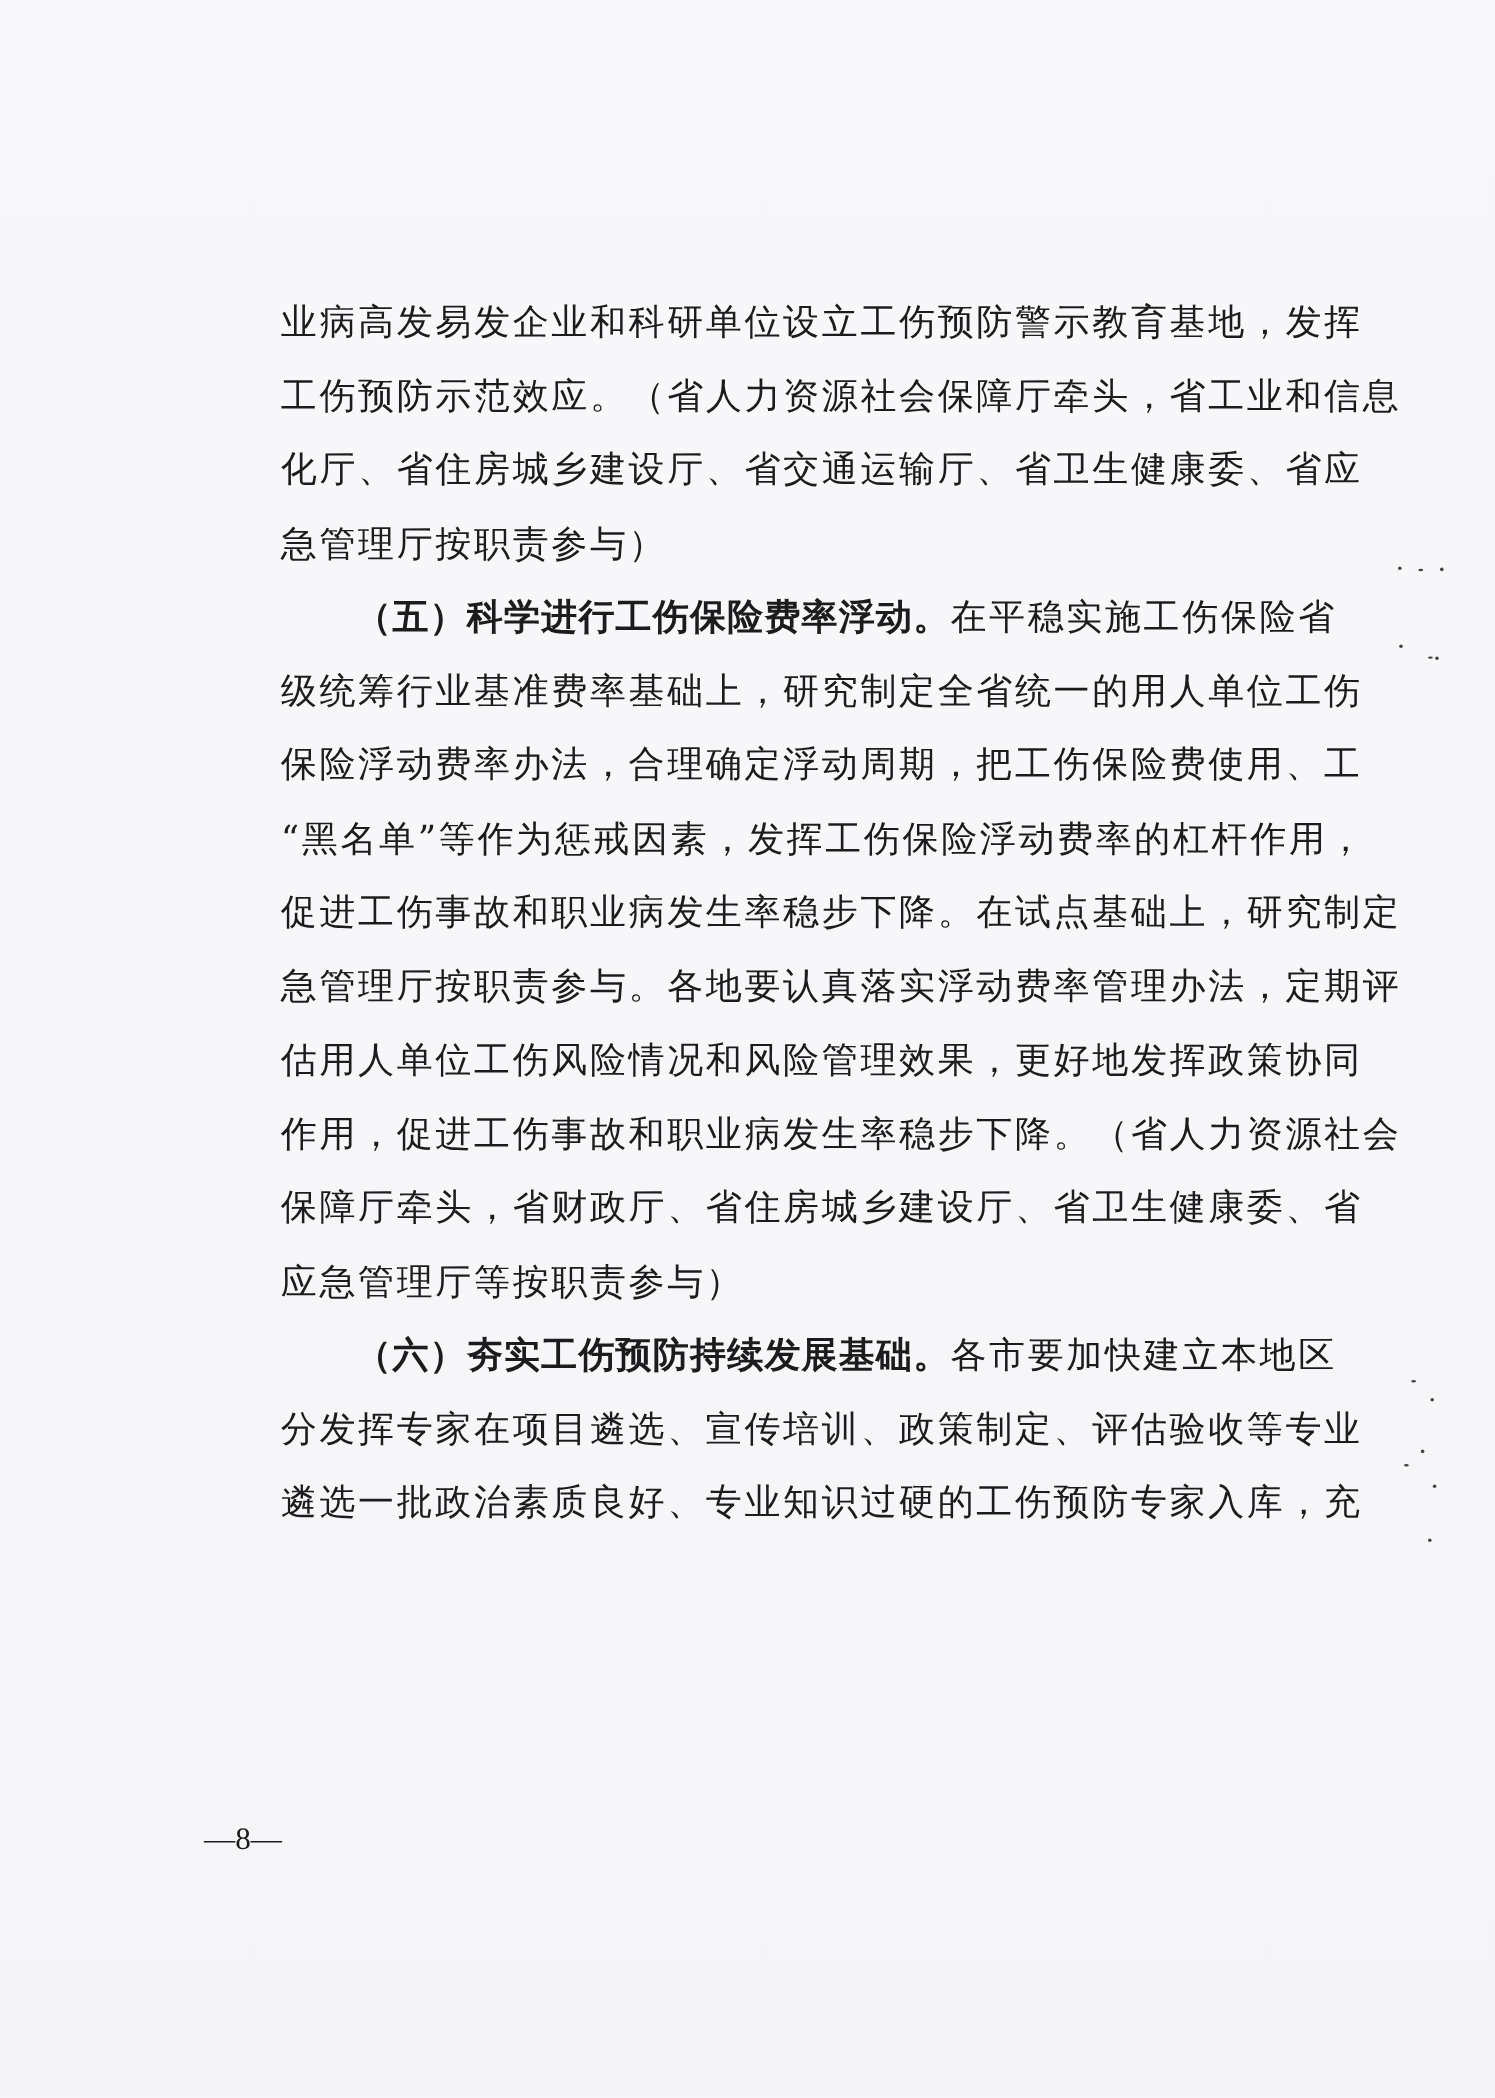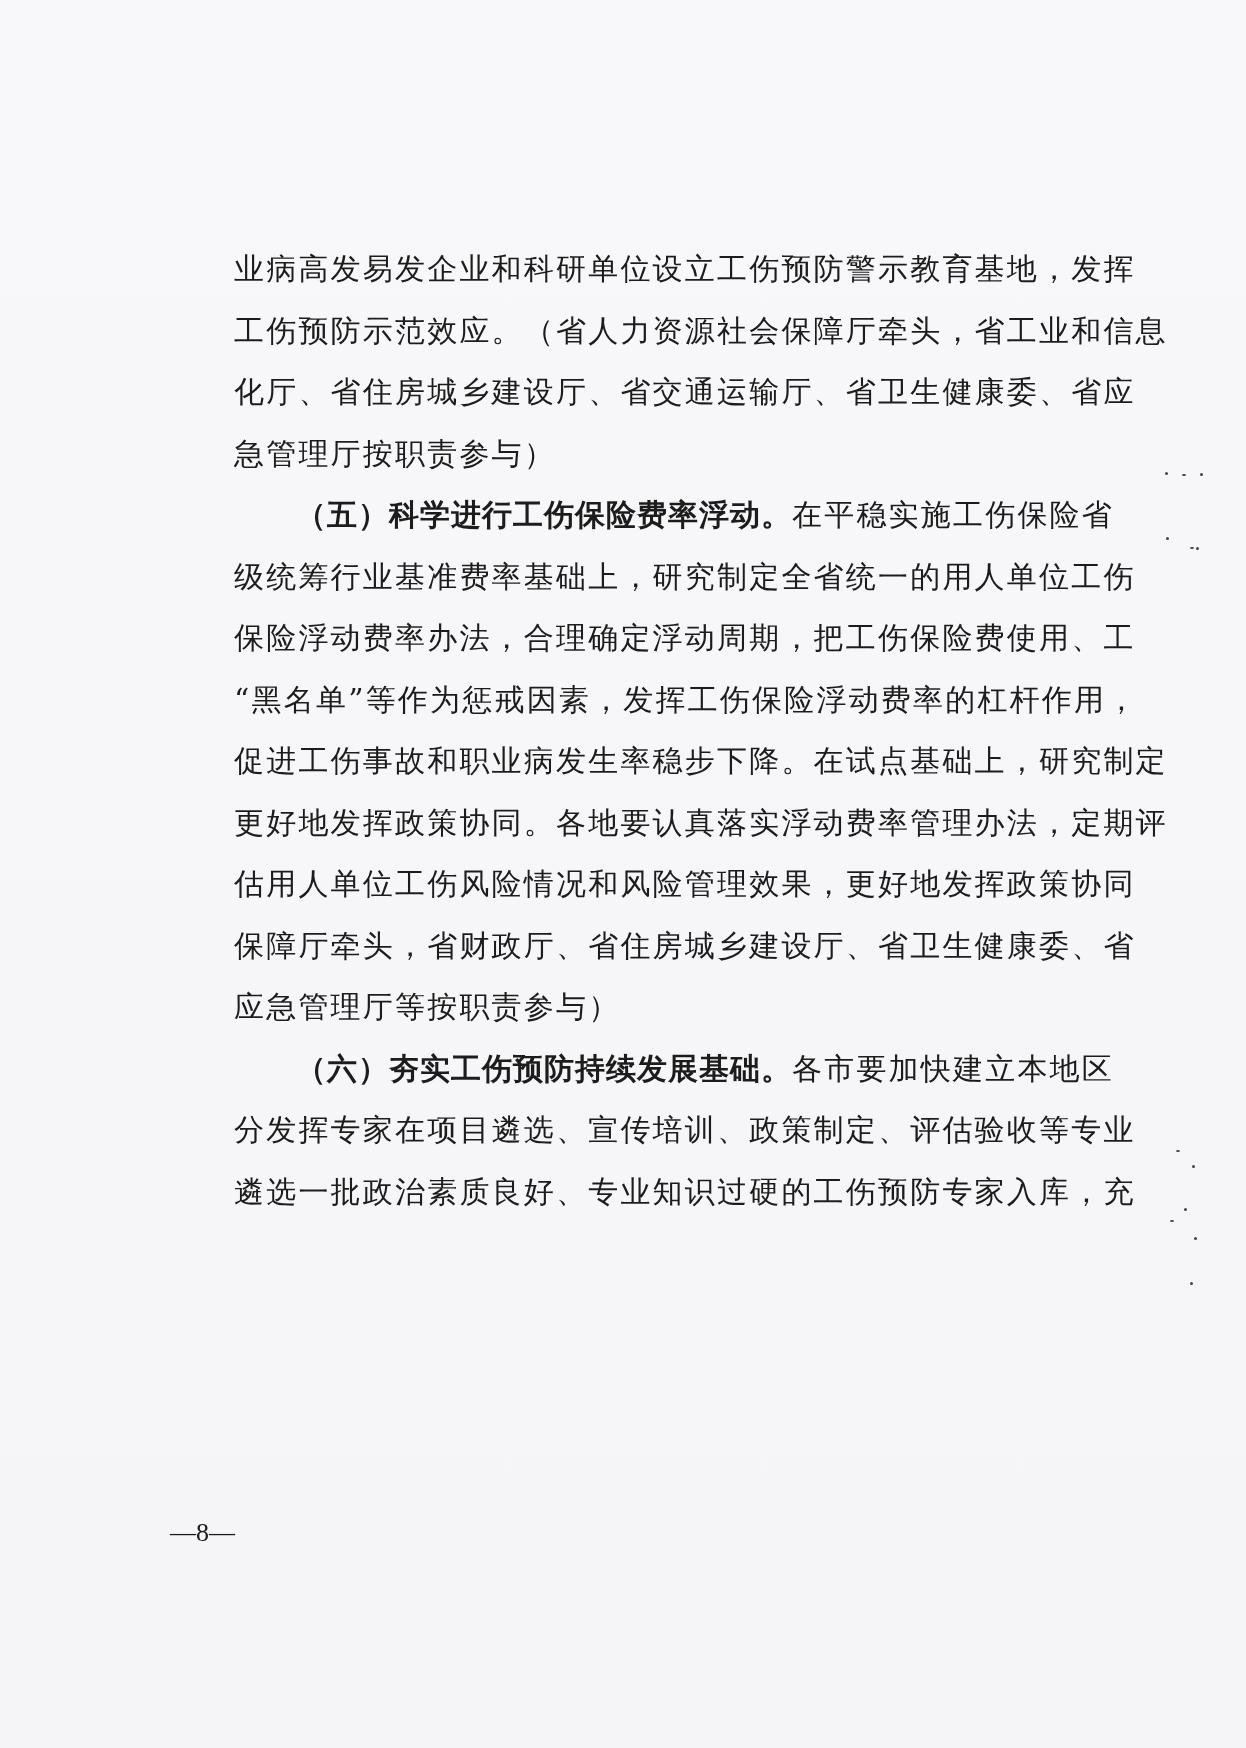--- a/index.html
+++ b/index.html
@@ -66,22 +66,23 @@
   <div class="text-block">
     <div class="line">业病高发易发企业和科研单位设立工伤预防警示教育基地，发挥</div>
     <div class="line">工伤预防示范效应。（省人力资源社会保障厅牵头，省工业和信息</div>
     <div class="line">化厅、省住房城乡建设厅、省交通运输厅、省卫生健康委、省应</div>
     <div class="line">急管理厅按职责参与）</div>
     <div class="line indent"><span class="heading">（五）科学进行工伤保险费率浮动。</span><span>在平稳实施工伤保险省</span></div>
     <div class="line">级统筹行业基准费率基础上，研究制定全省统一的用人单位工伤</div>
     <div class="line">保险浮动费率办法，合理确定浮动周期，把工伤保险费使用、工</div>
     <div class="line">“黑名单”等作为惩戒因素，发挥工伤保险浮动费率的杠杆作用，</div>
     <div class="line">促进工伤事故和职业病发生率稳步下降。在试点基础上，研究制定</div>
-    <div class="line">更好地发挥政策协同。各地要认真落实浮动费率管理办法，定期评</div>
+    <div class="line">急管理厅按职责参与。各地要认真落实浮动费率管理办法，定期评</div>
     <div class="line">估用人单位工伤风险情况和风险管理效果，更好地发挥政策协同</div>
+    <div class="line">作用，促进工伤事故和职业病发生率稳步下降。（省人力资源社会</div>
     <div class="line">保障厅牵头，省财政厅、省住房城乡建设厅、省卫生健康委、省</div>
     <div class="line">应急管理厅等按职责参与）</div>
     <div class="line indent"><span class="heading">（六）夯实工伤预防持续发展基础。</span><span>各市要加快建立本地区</span></div>
     <div class="line">分发挥专家在项目遴选、宣传培训、政策制定、评估验收等专业</div>
     <div class="line">遴选一批政治素质良好、专业知识过硬的工伤预防专家入库，充</div>
   </div>
 
   <div class="page-number">—8—</div>
 
   <div class="speck" style="left:1165px;top:472px;"></div>

